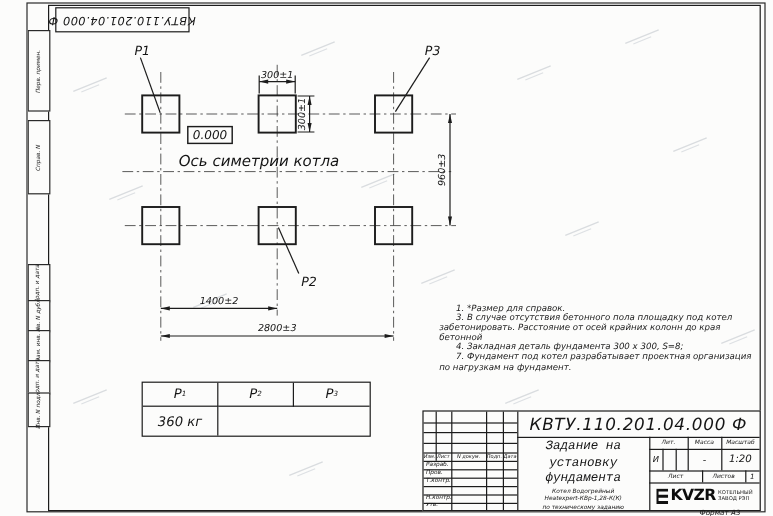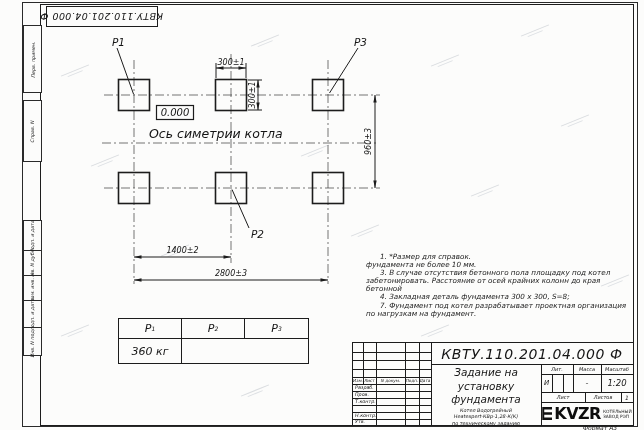--- a/index.html
+++ b/index.html
@@ -32,29 +32,29 @@
   .ltable .cell:nth-child(3n){border-right:none;}
   .ltable .cell.val{border-bottom:none;}
   .ltable sub{font-size:6px;}
   
   .tblock{left:352px;top:342px;width:280px;height:82px;border:1.5px solid #1c1c1c;background:#fcfcfb;}
   .tblock .vl,.tblock .hl{position:absolute;background:#1c1c1c;}
   .tblock .vl{width:1px;}
   .tblock .hl{height:1px;}
   .tblock .tcell{position:absolute;display:flex;align-items:center;justify-content:center;font-style:italic;color:#151515;overflow:hidden;}
   .doc-number{font-size:14px;letter-spacing:.6px;white-space:nowrap;}
-  .ttitle{line-height:13.5px;font-size:10.5px;text-align:center;}
+  .ttitle{line-height:13.5px;font-size:10.5px;text-align:center;font-family:Liberation Mono, monospace;}
   .tsub{line-height:6.6px;font-size:4.9px;text-align:center;}
   .rlabel{justify-content:flex-start !important;padding-left:2px;font-size:4.8px;}
   .hcell{font-size:4.2px;}
   .scell{font-size:5px;}
   .logo-row{display:flex;align-items:center;gap:2px;}
   .logo-mark{display:inline-block;width:10px;height:13px;background:#111;
      -webkit-mask:none;clip-path:polygon(0 0,100% 0,100% 20%,20% 20%,20% 40%,100% 40%,100% 60%,20% 60%,20% 80%,100% 80%,100% 100%,0 100%);}
-  .logo-word{font-weight:bold;font-size:16px;letter-spacing:-.5px;font-style:normal;color:#0d0d0d;}
+  .logo-word{font-weight:bold;font-size:13px;letter-spacing:-.5px;font-style:normal;color:#0d0d0d;}
   .logo-name{font-size:4.4px;line-height:5px;font-style:normal;color:#222;text-align:left;}
   .format-label{left:560px;top:424px;width:80px;text-align:center;font-size:6px;font-style:italic;}
   
   .wm{position:absolute;width:30px;border-top:1px solid rgba(145,155,168,.33);transform:rotate(-22deg);}
   .wm::after{content:"";position:absolute;left:6px;top:2px;width:16px;border-top:1px solid rgba(145,155,168,.28);}
 </style>
 </head>
 <body>
 
 <div class="sheet">
@@ -171,21 +171,20 @@
     <g>
       <path class="ln" d="M134 280 H328"></path>
       <polygon class="ar" points="134,280 141.5,278.3 141.5,281.7"></polygon>
       <polygon class="ar" points="328,280 320.5,278.3 320.5,281.7"></polygon>
       <text class="dim" x="231" y="276" text-anchor="middle">2800±3</text>
     </g>
   </svg>
 
   <div class="abs notes">
     <div class="ind">1. *Размер для справок.</div>
-    <div>фундамента не более 10 мм.</div>
     <div class="ind">3. В случае отсутствия бетонного пола площадку под котел</div>
     <div>забетонировать. Расстояние от осей крайних колонн до края бетонной</div>
     <div class="ind">4. Закладная деталь фундамента 300 х 300, S=8;</div>
     <div class="ind">7. Фундамент под котел разрабатывает проектная организация</div>
     <div>по нагрузкам на фундамент.</div>
   </div>
 
   <div class="abs ltable">
     <div class="cell">
         <span>P</span>

